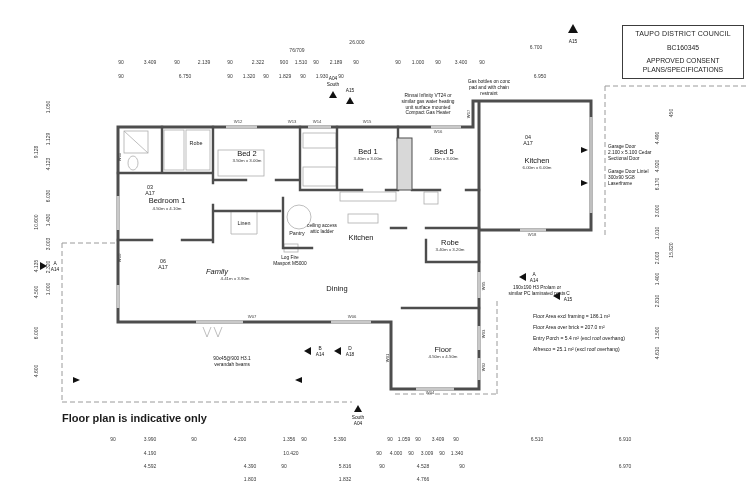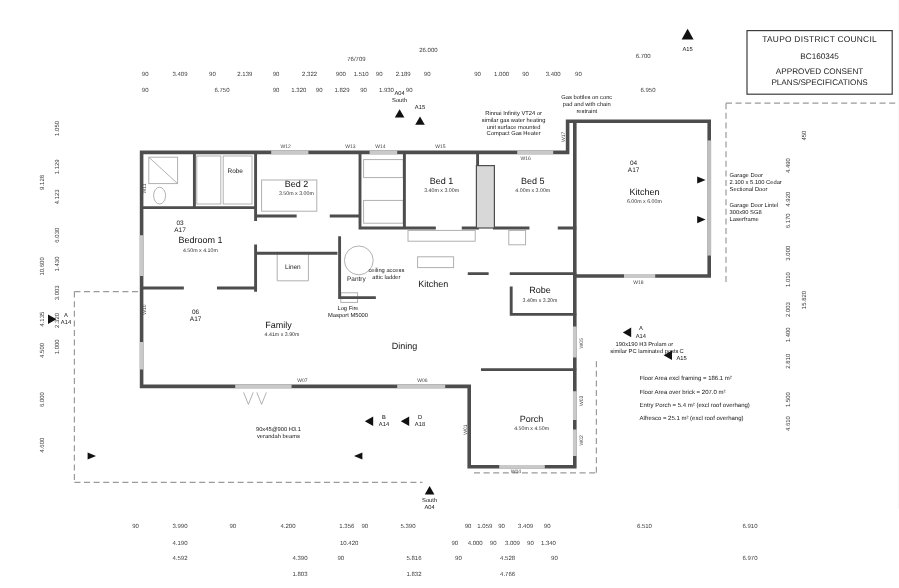--- a/index.html
+++ b/index.html
@@ -100,25 +100,25 @@
       <span class="pl room" style="left: 247px; top: 153px;">Bed 2</span>
       <span class="pl rdim" style="left: 247px; top: 161px;">3.50m x 3.00m</span>
       <span class="pl room" style="left: 368px; top: 151px;">Bed 1</span>
       <span class="pl rdim" style="left: 368px; top: 159px;">3.40m x 3.00m</span>
       <span class="pl room" style="left: 444px; top: 151px;">Bed 5</span>
       <span class="pl rdim" style="left: 444px; top: 159px;">4.00m x 3.00m</span>
       <span class="pl room" style="left: 537px; top: 160px;">Kitchen</span>
       <span class="pl rdim" style="left: 537px; top: 168px;">6.00m x 6.00m</span>
       <span class="pl room" style="left: 450px; top: 242px;">Robe</span>
       <span class="pl rdim" style="left: 450px; top: 250px;">3.40m x 3.20m</span>
-      <span class="pl room" style="left: 232px; top: 271px;">Family</span>
+      <span class="pl room" style="left: 217px; top: 271px; font-style: italic;">Family</span>
       <span class="pl rdim" style="left: 235px; top: 279px;">4.41m x 3.90m</span>
       <span class="pl room" style="left: 337px; top: 288px;">Dining</span>
       <span class="pl room" style="left: 361px; top: 237px;">Kitchen</span>
-      <span class="pl room" style="left: 443px; top: 349px;">Porch</span>
+      <span class="pl room" style="left: 443px; top: 349px;">Floor</span>
       <span class="pl rdim" style="left: 443px; top: 357px;">4.50m x 4.50m</span>
       <span class="pl sroom" style="left: 297px; top: 233px;">Pantry</span>
       <span class="pl sroom" style="left: 196px; top: 143px;">Robe</span>
       <span class="pl sroom" style="left: 244px; top: 223px;">Linen</span>
       <span class="pl tag" style="left: 150px; top: 190px;">03
 A17</span>
       <span class="pl tag" style="left: 528px; top: 140px;">04
 A17</span>
       <span class="pl tag" style="left: 163px; top: 264px;">06
 A17</span>
@@ -269,14 +269,15 @@
       <span class="pl dim rot" style="left: 671px; top: 250px;">15.820</span>
     </div>
 
   <div class="title-block">
     <div class="tb-line1">TAUPO DISTRICT COUNCIL</div>
     <div class="tb-line2">BC160345</div>
     <div class="tb-line34">APPROVED CONSENT
 PLANS/SPECIFICATIONS</div>
   </div>
 
+  <div class="footer-note">Floor plan is indicative only</div>
 
 </div>
 
 </body></html>

